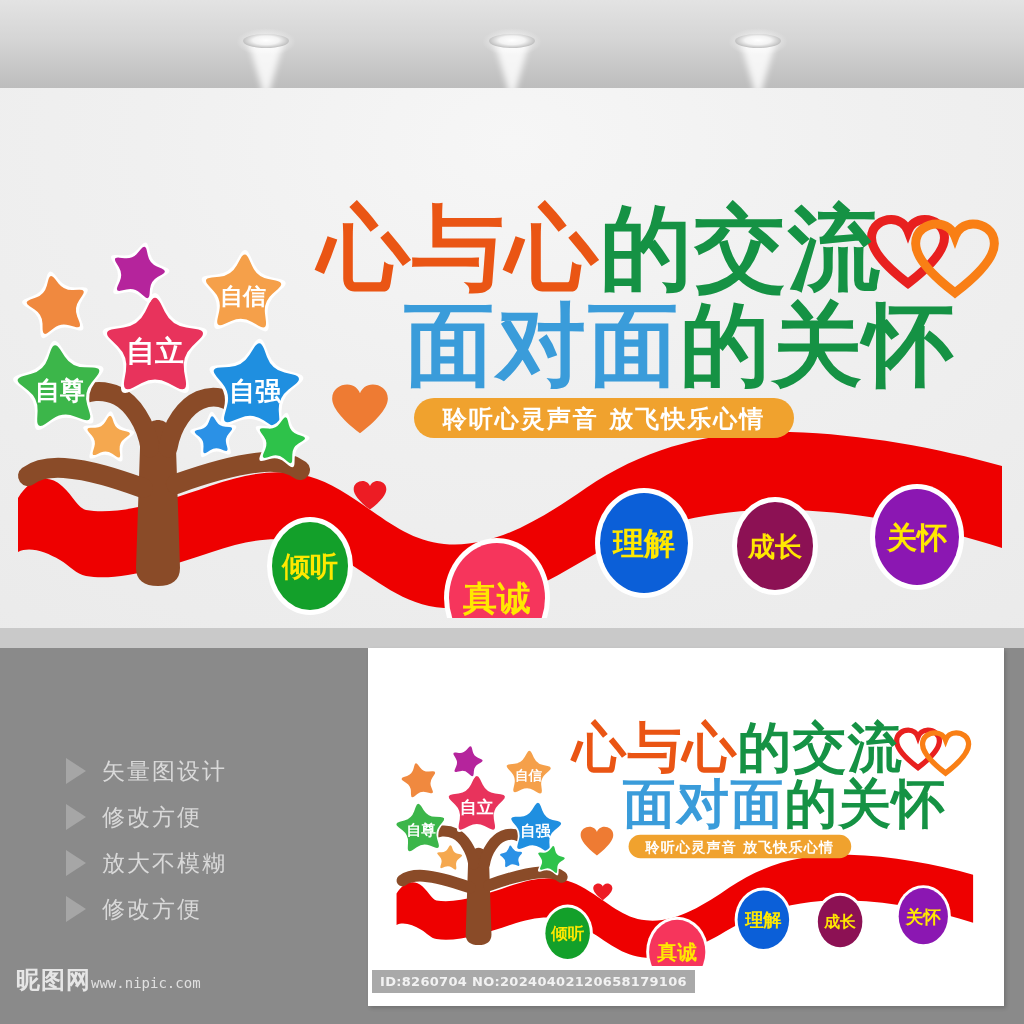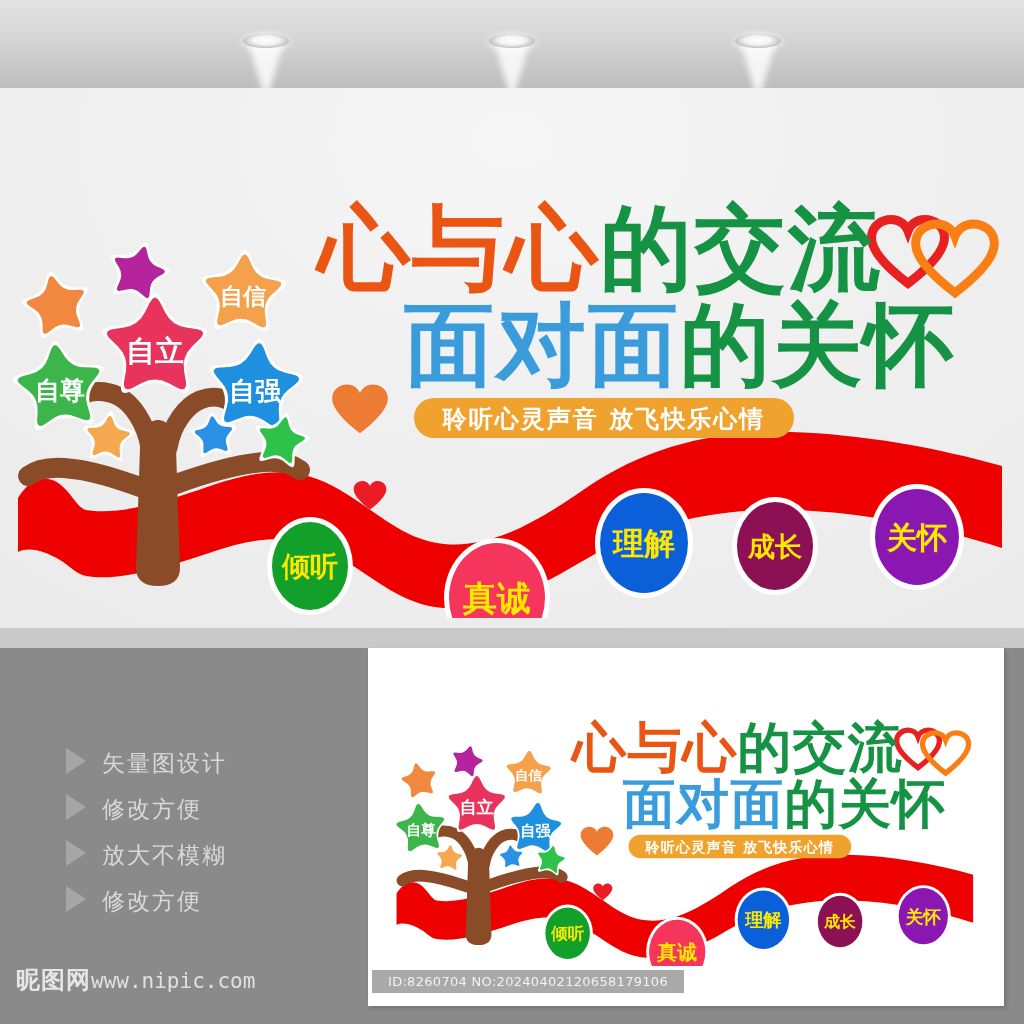--- a/index.html
+++ b/index.html
@@ -54,21 +54,21 @@
 
   
   #bottom {
     position:absolute; left:0; top:648px; width:1024px; height:376px;
     background:#8a8a8a;
   }
   #feature-list {
     position:absolute; left:66px; top:100px; width:270px;
   }
   .feature-row {
-    display:flex; align-items:flex-start; gap:16px;
+    display:flex; align-items:center; gap:16px;
     height:46px;
   }
   .tri {
     width:0;height:0;
     border-top:13px solid transparent;
     border-bottom:13px solid transparent;
     border-left:20px solid #a6a6a6;
     flex:0 0 auto;
   }
   .feature-label {
@@ -77,37 +77,38 @@
   }
   #watermark {
     position:absolute; left:16px; top:316px;
     display:flex; align-items:baseline; 
   }
   #wm-cn {
     color:#e6e6e6; font-size:24px; font-weight:bold; letter-spacing:1px;
     font-family:"DejaVu Sans",sans-serif;
   }
   #wm-url {
-    color:#e0e0e0; font-size:21px; letter-spacing:0px;
+    color:#e0e0e0; font-size:14px; letter-spacing:0px;
     font-family:"DejaVu Sans Mono",monospace;
     text-align:center;
   }
   #preview-panel {
     position:absolute; left:368px; top:0px; width:636px; height:358px;
     background:#ffffff;
     box-shadow:2px 2px 4px rgba(0,0,0,.18);
     overflow:hidden;
   }
   #idbadge {
     position:absolute; left:372px; top:322px;
     background:rgba(150,150,150,.82);
-    color:#f2f2f2; font-size:13px; padding:4px 16px;
+    color:#f2f2f2; font-size:13px; padding:4px 8px;
     font-family:"DejaVu Sans",sans-serif;
     letter-spacing:.3px;
     white-space:nowrap;
+    font-weight:bold;
   }
 </style>
 </head>
 <body>
 
 <div id="scene">
   <div id="ceiling">
     <div class="spot" style="left:243px">
       <div class="beam"></div>
       <div class="glow"></div>

